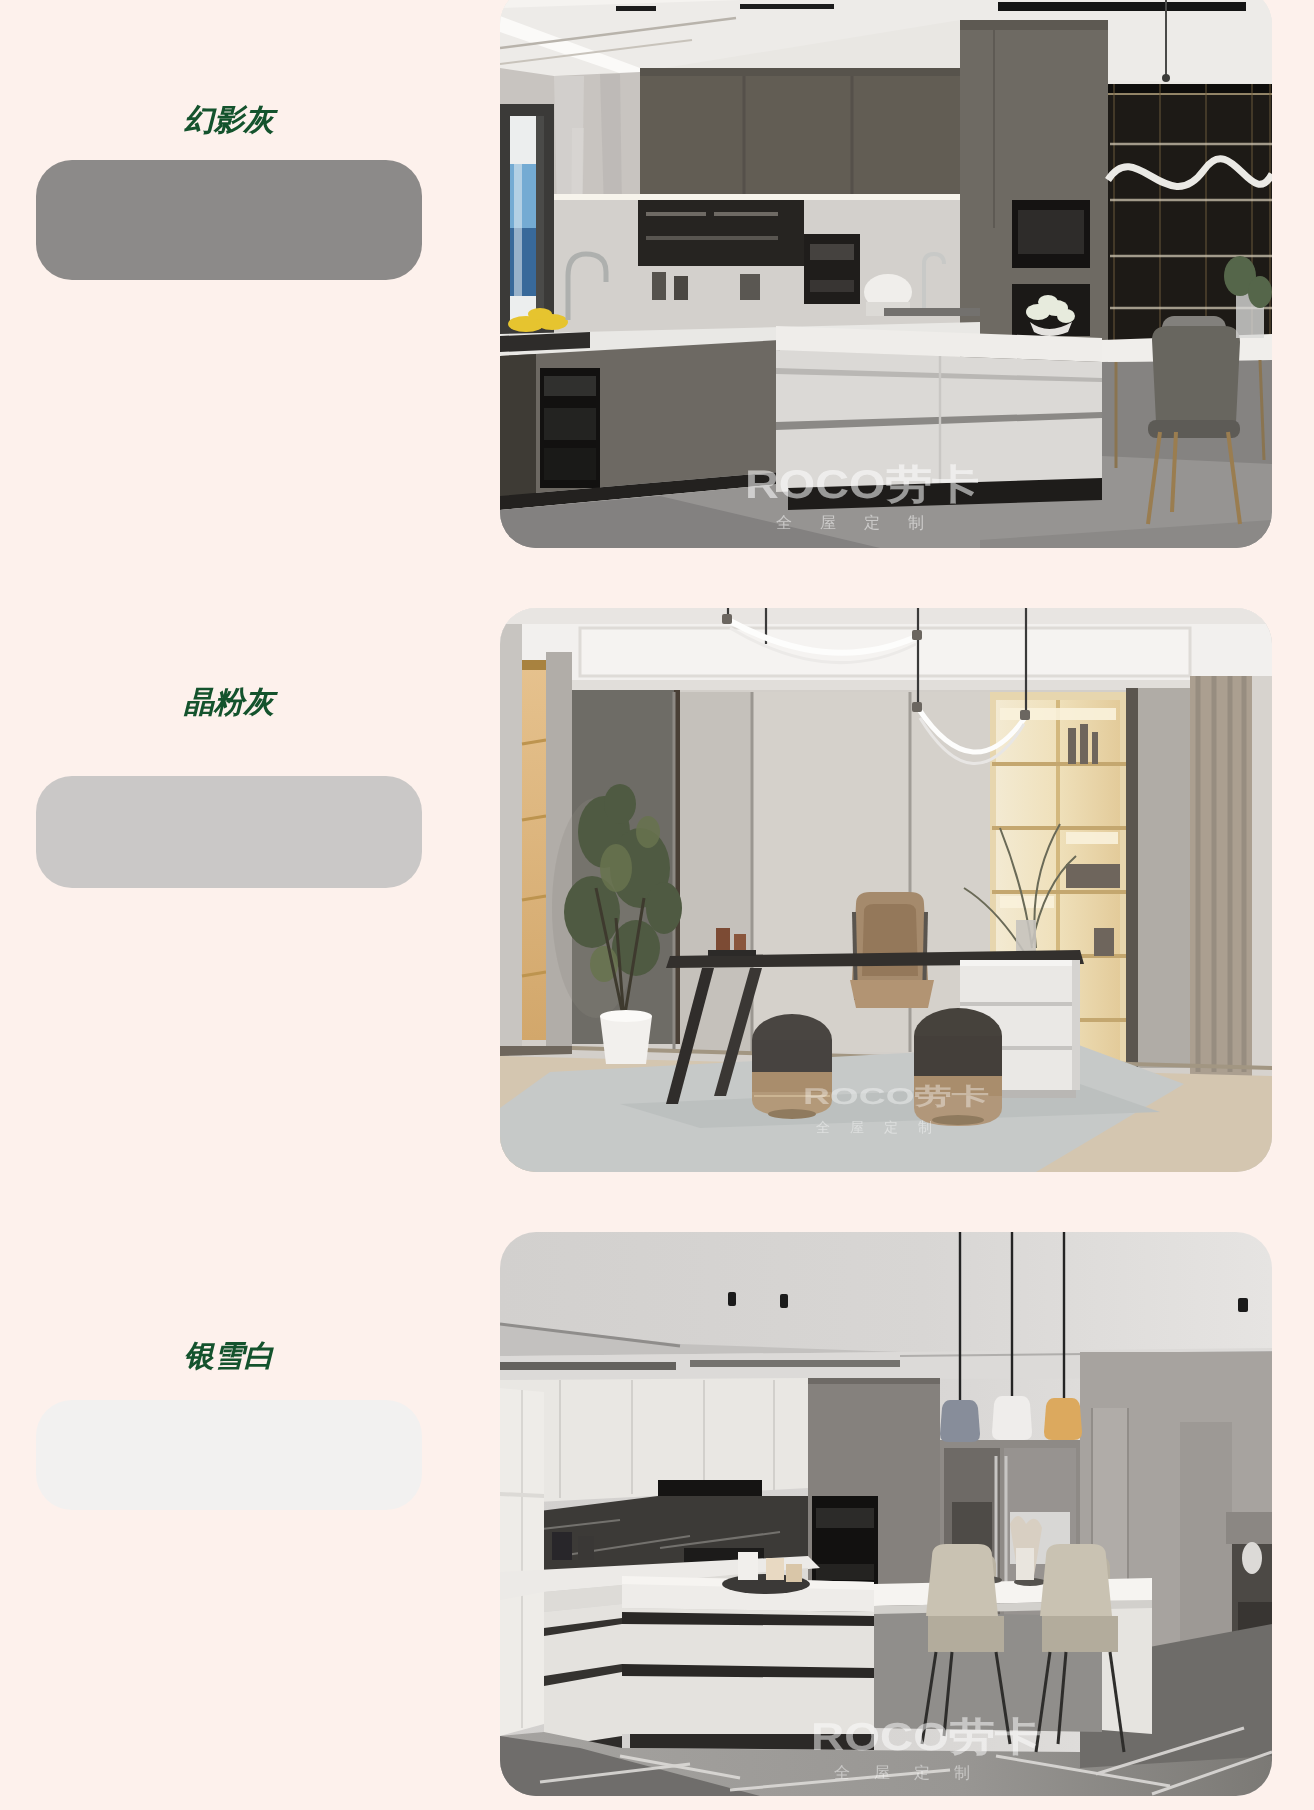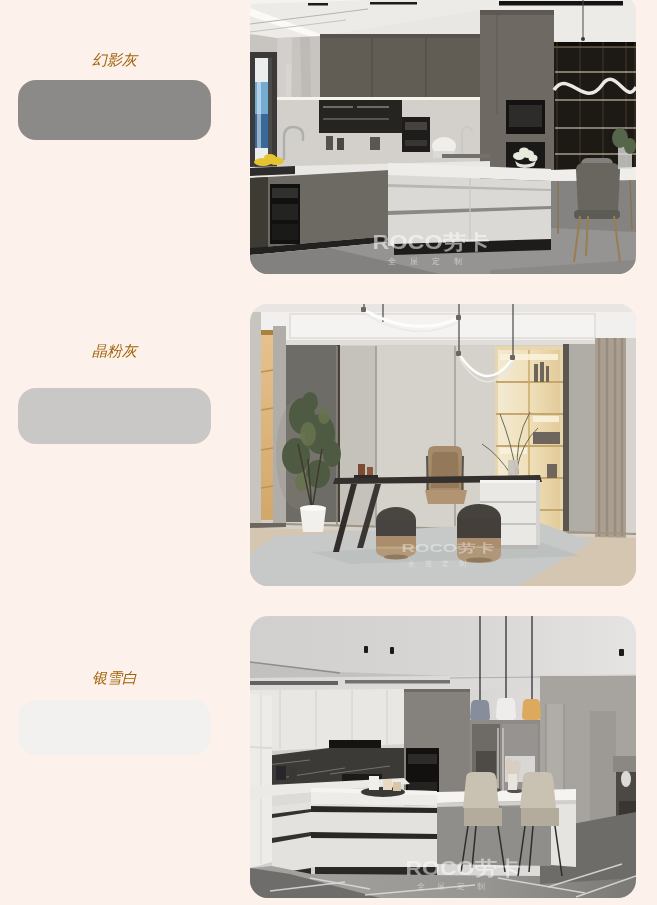--- a/index.html
+++ b/index.html
@@ -1,19 +1,19 @@
 <!DOCTYPE html>
 <html><head>
 <meta charset="utf-8">
 <style>
   html,body{margin:0;padding:0;}
   body{width:657px;height:905px;background:#fdf1ec;overflow:hidden;position:relative;
        font-family:"Liberation Sans", sans-serif;}
   .label{position:absolute;left:18px;width:193px;text-align:center;
-         font-size:15px;font-weight:normal;font-style:italic;color:#a16207;}
+         font-size:15px;font-weight:bold;font-style:italic;color:#14532d;}
   .swatch{position:absolute;left:18px;width:193px;border-radius:18px;}
   .photo{position:absolute;left:250px;width:386px;border-radius:18px;overflow:hidden;}
   .photo svg{display:block;}
 </style>
 </head>
 <body>
   <div class="label" style="top:51px;">幻影灰</div>
   <div class="swatch" style="top:80px;height:60px;background:#8c8a89;"></div>
   <div class="label" style="top:342px;">晶粉灰</div>
   <div class="swatch" style="top:388px;height:56px;background:#cac8c7;"></div>

